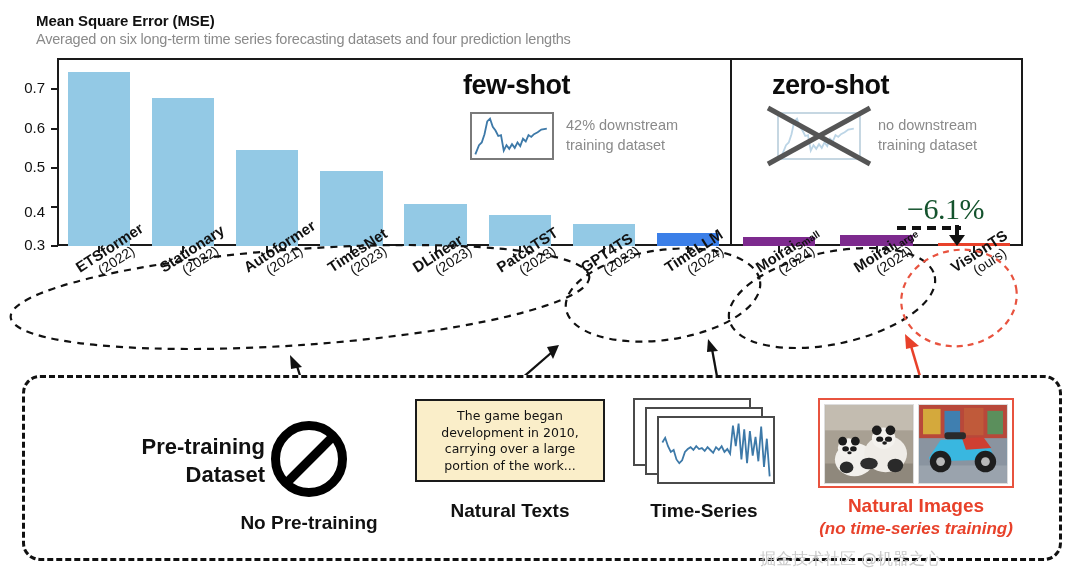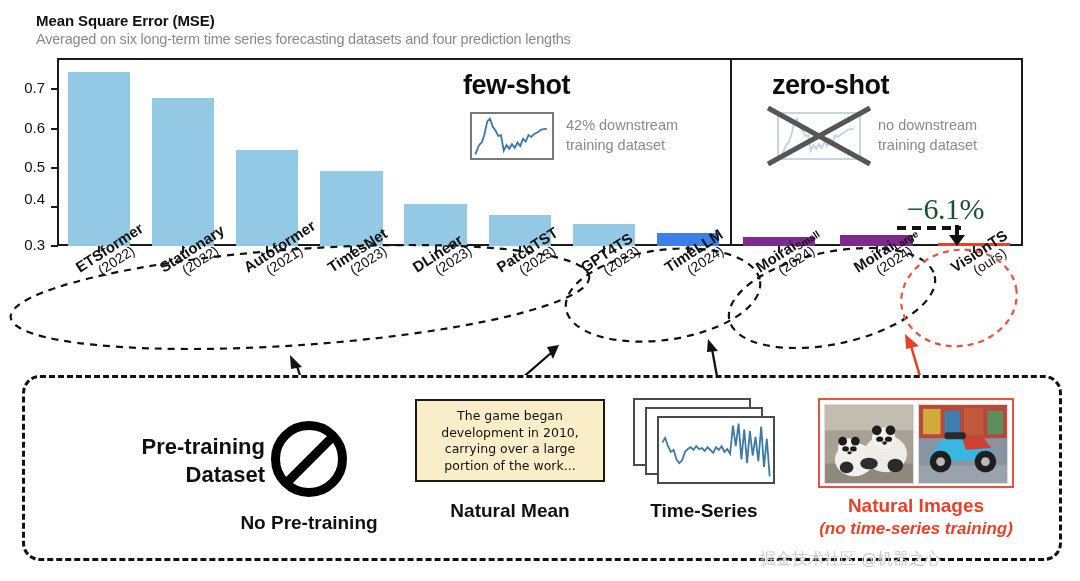--- a/index.html
+++ b/index.html
@@ -83,21 +83,21 @@
 <div class="abs" id="title">Mean Square Error (MSE)</div>
 <div class="abs" id="subtitle">Averaged on six long-term time series forecasting datasets and four prediction lengths</div>
 
 <div class="abs" id="plot-frame"></div>
 <div class="abs" id="panel-divider"></div>
 
 <div id="yaxis">
     <div class="abs ytick-mark" style="top: 245px;"></div>
     <div class="abs ytick-label" style="top: 236px; left: 5px; right: auto;">0.3</div>
     <div class="abs ytick-mark" style="top: 205.833px;"></div>
-    <div class="abs ytick-label" style="top: 190px; left: 5px; right: auto;">0.4</div>
+    <div class="abs ytick-label" style="top: 203px; left: 5px; right: auto;">0.4</div>
     <div class="abs ytick-mark" style="top: 166.667px;"></div>
     <div class="abs ytick-label" style="top: 157.667px; left: 5px; right: auto;">0.5</div>
     <div class="abs ytick-mark" style="top: 127.5px;"></div>
     <div class="abs ytick-label" style="top: 118.5px; left: 5px; right: auto;">0.6</div>
     <div class="abs ytick-mark" style="top: 88.3333px;"></div>
     <div class="abs ytick-label" style="top: 79.3333px; left: 5px; right: auto;">0.7</div>
   </div>
 
 <div class="abs" id="bars-layer">
     <div class="abs" title="ETSformer (2022): 0.745" style="left: 10.9362px; top: 13.7083px; width: 62.2525px; height: 174.292px; background: rgb(147, 201, 229);"></div>
@@ -235,21 +235,21 @@
 <div class="abs" id="pretrain-title">
   <div>Pre-training</div>
   <div>Dataset</div>
 </div>
 
 <div class="abs" id="nosign"></div>
 <div class="abs" id="nosign-bar"></div>
 <div class="abs cat-label" style="left:211px;top:512px;width:196px;">No Pre-training</div>
 
 <div class="abs" id="text-card">The game began development in 2010, carrying over a large portion of the work...</div>
-<div class="abs cat-label" style="left:412px;top:500px;width:196px;">Natural Mean</div>
+<div class="abs cat-label" style="left:412px;top:500px;width:196px;">Natural Texts</div>
 
 <div class="abs ts-card" style="left:633px;top:398px;width:118px;height:68px;"></div>
 <div class="abs ts-card" style="left:645px;top:407px;width:118px;height:68px;"></div>
 <div class="abs ts-card" style="left:657px;top:416px;width:118px;height:68px;">
   <svg viewBox="0 0 118 68" style="width:100%;height:100%">
     <polyline fill="none" stroke="#3d79a8" stroke-width="1.9" points="2,26 5,21 8,30 11,36 14,34 17,44 20,48 23,45 26,36 29,33 32,31 35,34 38,30 41,33 44,32 47,35 50,31 53,34 56,37 59,31 62,34 65,30 68,36 71,33 74,38 77,8 80,30 83,6 86,44 89,12 92,48 95,14 98,40 101,20 104,46 107,9 110,52 113,22 116,62"></polyline>
   </svg>
 </div>
 <div class="abs cat-label" style="left:606px;top:500px;width:196px;">Time-Series</div>
 

